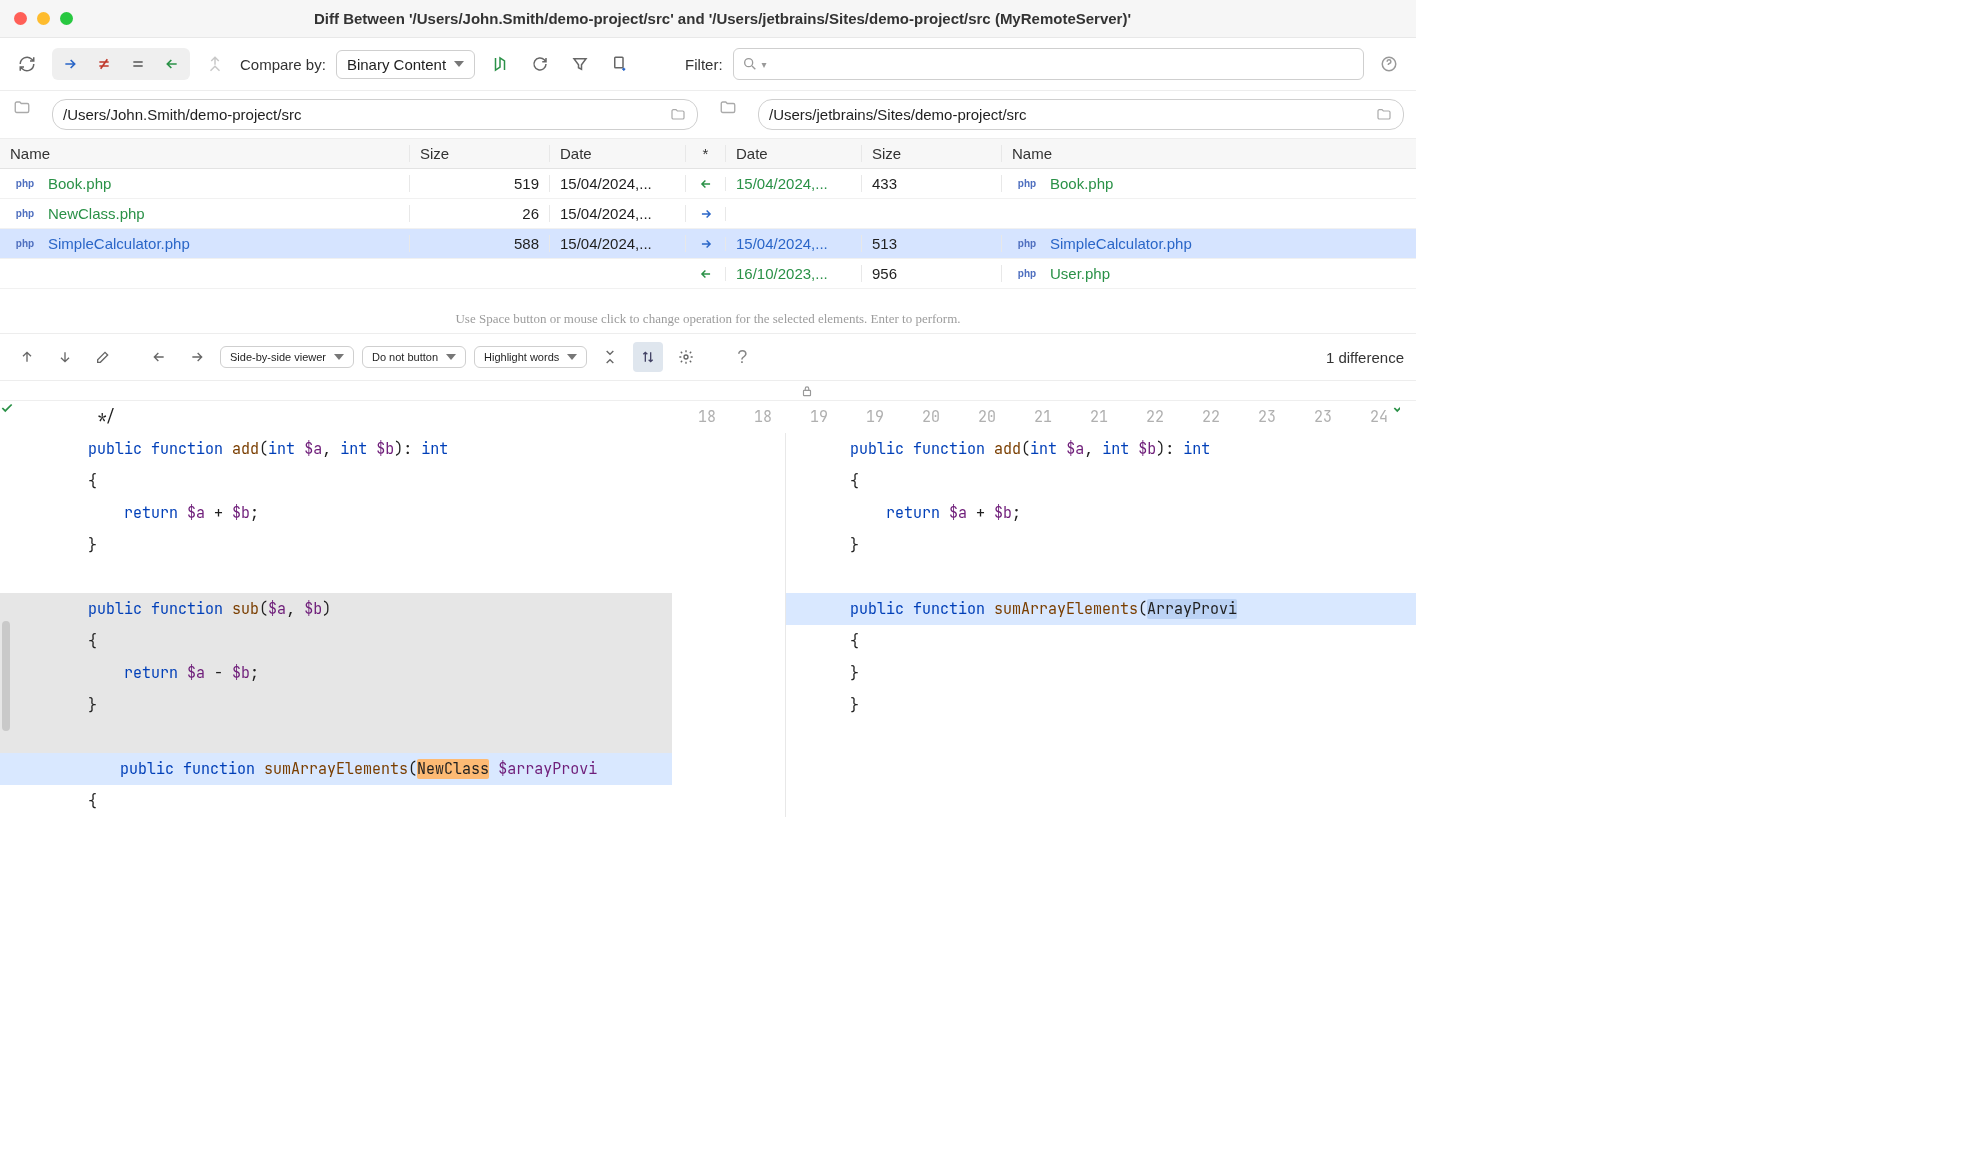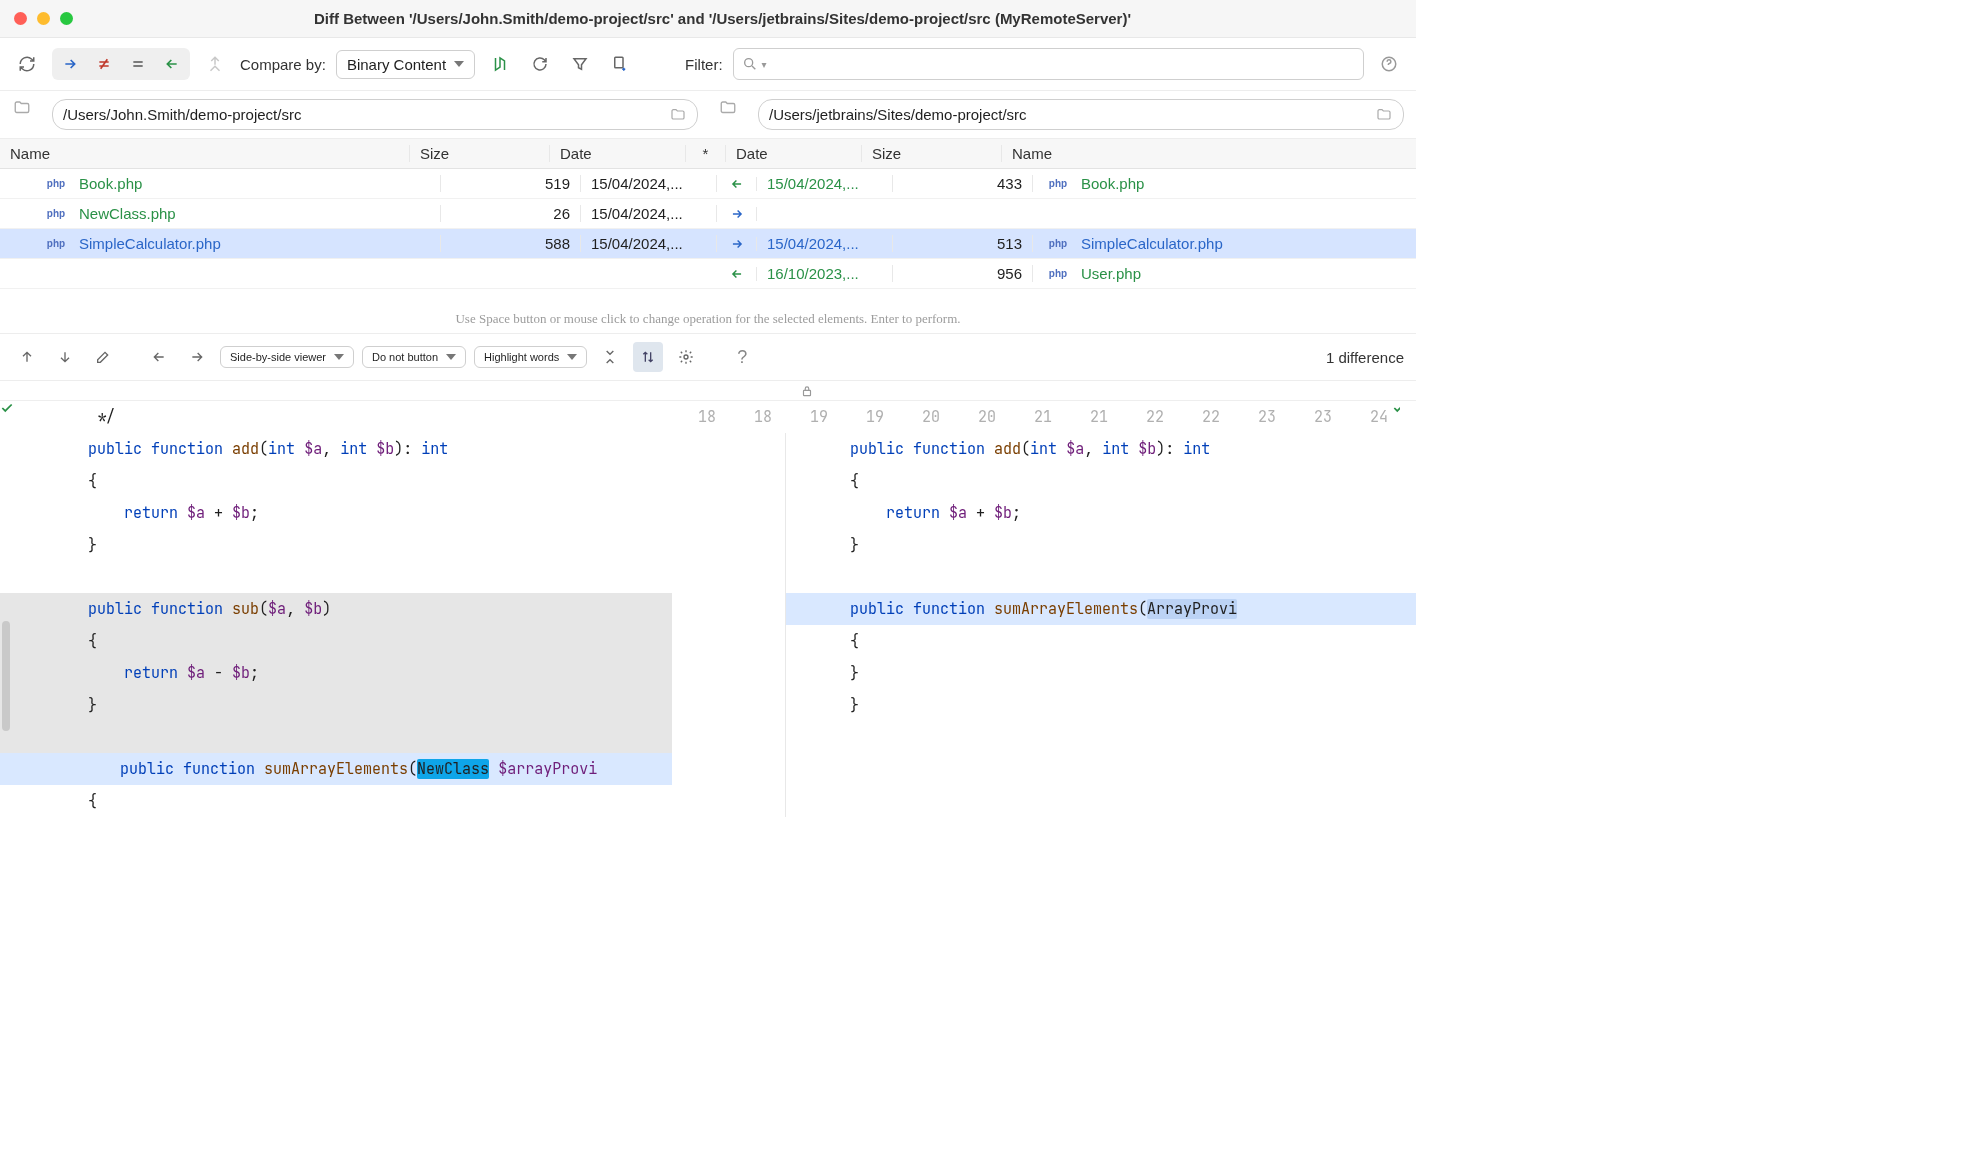--- a/index.html
+++ b/index.html
@@ -25,23 +25,23 @@
 .path .folder-right { margin-left: auto; }
 .table-wrap { display: flex; flex-direction: column; }
 .tbl-head, .tbl-row { display: flex; align-items: center; height: 30px; font-size: 15px; }
 .tbl-head { background: #f7f7f7; border-bottom: 1px solid #e3e3e3; color: #333; font-weight: 400; }
 .col { padding: 0 10px; overflow: hidden; text-overflow: ellipsis; white-space: nowrap; }
 .col.name1 { width: 410px; display: flex; align-items: center; gap: 8px; border-right: 1px solid #e8e8e8; }
 .col.size1 { width: 140px; text-align: right; border-right: 1px solid #e8e8e8; }
 .col.date1 { width: 136px; border-right: 1px solid #e8e8e8; }
 .col.op { width: 40px; text-align: center; display:flex; justify-content:center; align-items:center; border-right: 1px solid #e8e8e8; }
 .col.date2 { width: 136px; border-right: 1px solid #e8e8e8; }
-.col.size2 { width: 140px; text-align: right; border-right: 1px solid #e8e8e8; }
+.col.size2 { width: 140px; border-right: 1px solid #e8e8e8; }
 .col.name2 { flex: 1; display: flex; align-items: center; gap: 8px; }
-.tbl-row { border-bottom: 1px solid #f1f1f1; padding-left: 31px; }
+.tbl-row { border-bottom: 1px solid #f1f1f1; }
 .tbl-row.selected { background: #d6e4ff; }
 .php-icn { display: inline-flex; align-items: center; justify-content: center; font-size: 10px; color: #4f6fbf; font-weight: 700; width: 30px; }
 .green { color: #2a9147; }
 .blue { color: #2a66c8; }
 .hint { text-align: center; padding: 22px 0 6px; color: #9c9c9c; font-size: 13px; background:#fff;font-family:Liberation Serif, serif; }
 .toolbar2 { display: flex; align-items: center; gap: 8px; padding: 8px 12px; border-top: 1px solid #ededed; border-bottom: 1px solid #ededed; }
 .toolbar2 .select { font-size: 11px; padding: 4px 9px; }
 .spacer { flex: 1; }
 .diff-count { color: #333; font-size: 15px; }
 .icon-btn.active { background: #dfe6ee; }
@@ -52,21 +52,21 @@
 .side.right { flex: 1; }
 .row { display: flex; height: 32px; }
 .row .code { flex: 1; padding-left: 28px; white-space: pre; overflow: hidden; }
 .row .status { width: 24px; }
 .row .ln { width: 56px; text-align: right; color: #b0b0b0; padding-right: 12px; background:#fff; }
 .gutters .row { justify-content: center; }
 .gutters .row .g-inner { display:flex; width:100%; }
 .kw { color: #003fb8; } .fn { color: #7a3e00; } .var { color: #6f1e7a; } .type { color: #003fb8; } .op { color: #333; }
 .hl-old { background: #e6e6e6; }
 .hl-new { background: #d9e8ff; gap: 32px; }
-.hl-word { background: #0ea5e9; border-radius:2px; }
+.hl-word { background: #fdba74; border-radius:2px; }
 .hl-word2 { background: #bcd3f5; border-radius:2px; }
 .gutter-hl { background: #c9daf5; }
 .lock-row { display:flex; justify-content:center; align-items:center; height: 20px; color:#888; }
 svg { display: block; }
 .scroll-hint { position:absolute; left:2px; top:220px; width:8px; height:110px; background:#c9c9c9; border-radius:4px; }
 </style>
 </head>
 <body>
 
 <div class="window">

